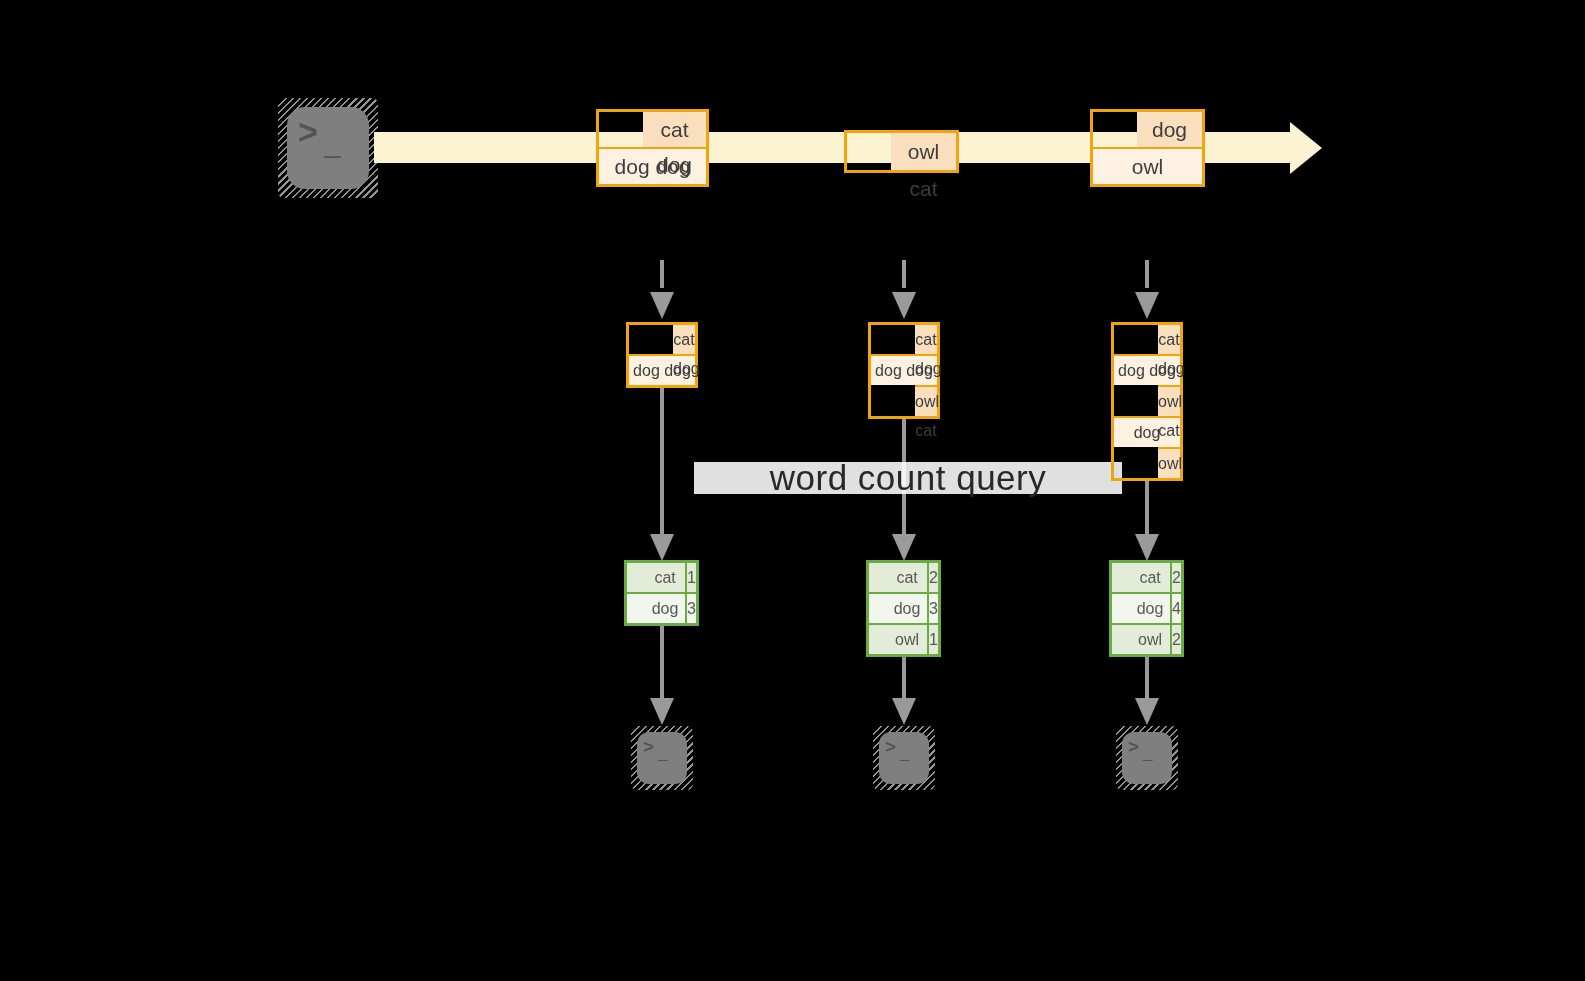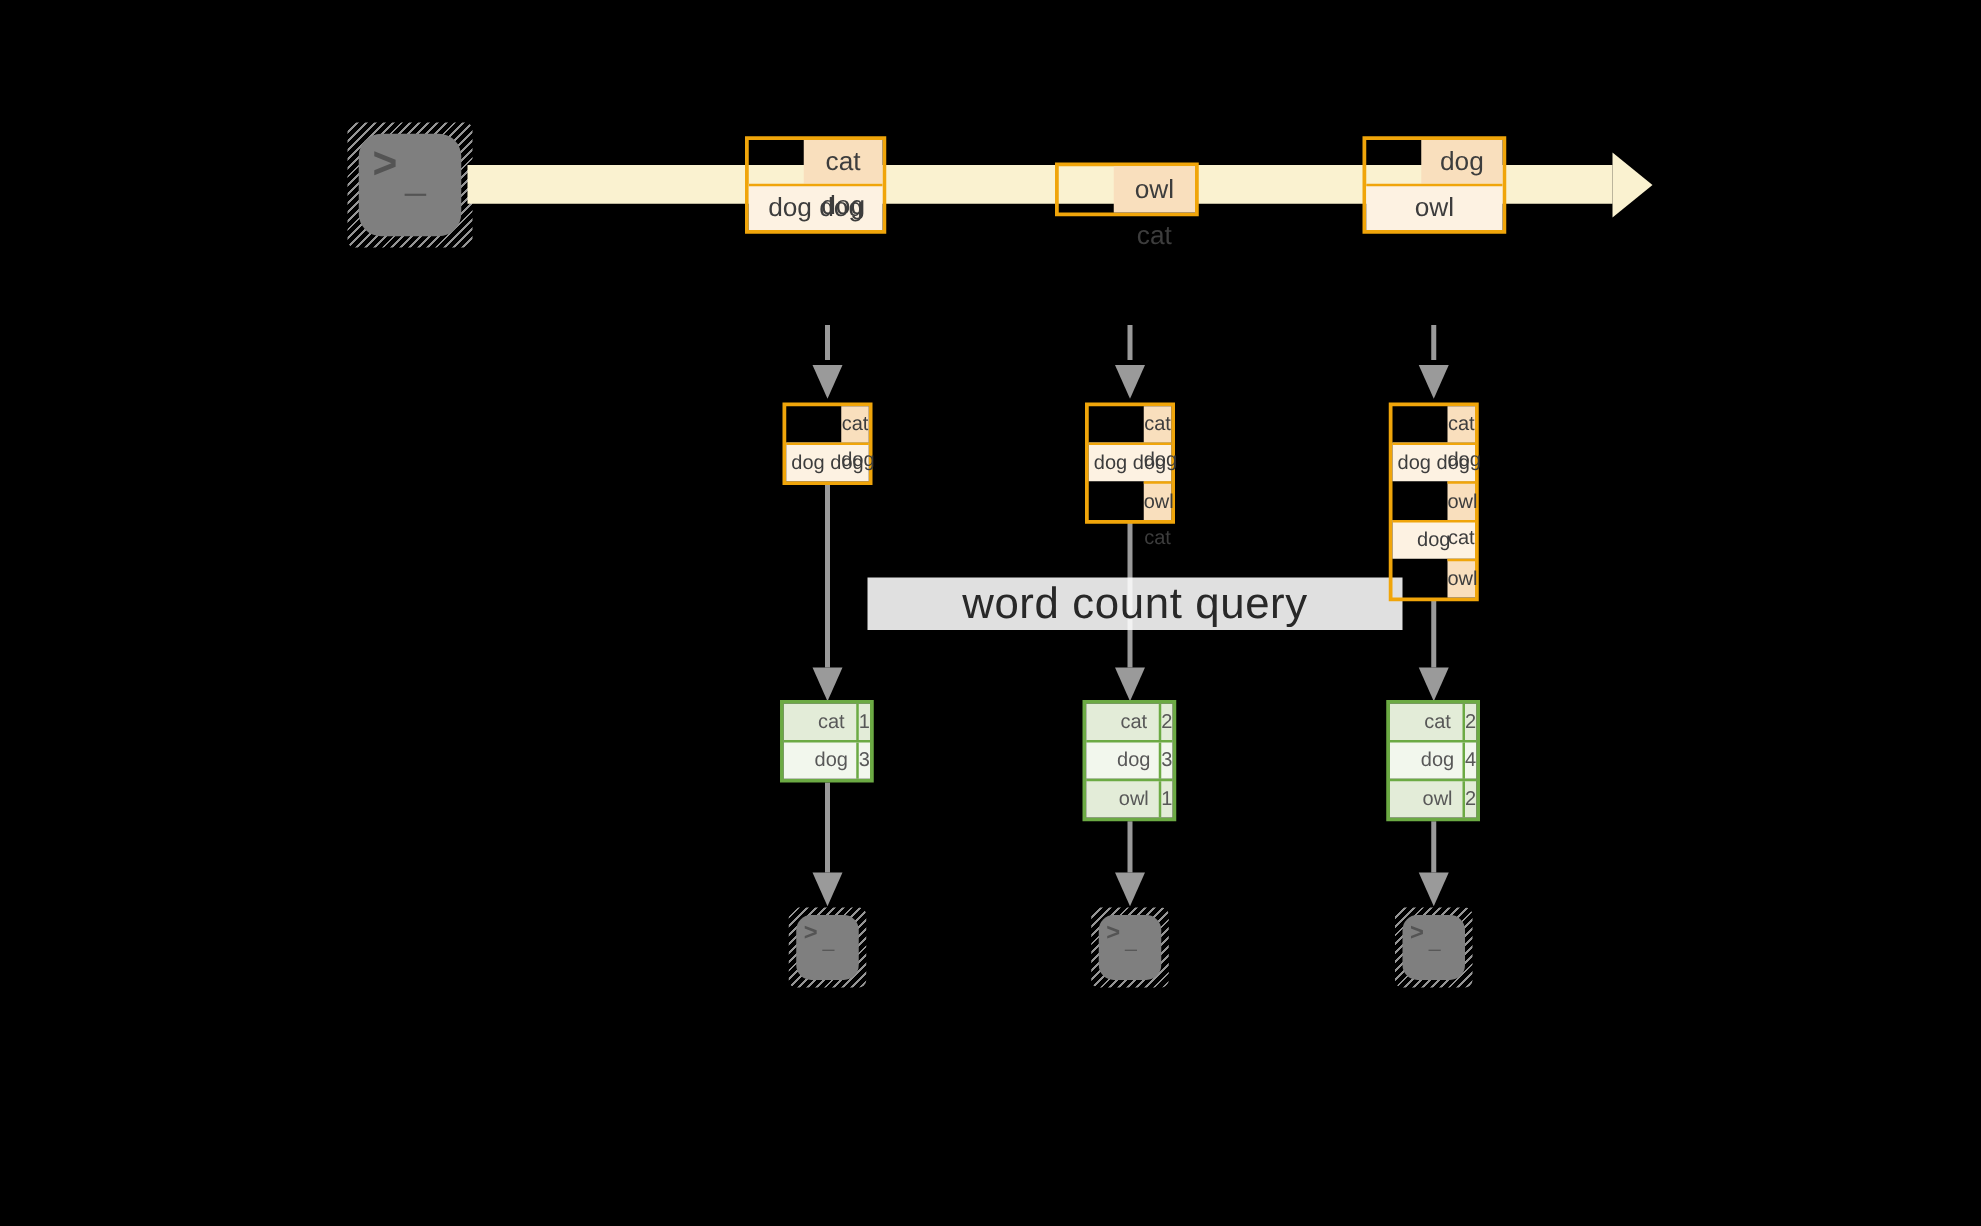--- a/index.html
+++ b/index.html
@@ -53,21 +53,21 @@
   .stack .row{height:29px;line-height:29px;font-size:16px;}
   .obox .row + .row{border-top:2px solid var(--box-border);}
   .fill-a{background:var(--box-fill-dark);margin-left:44px;}
   .fill-b{background:var(--box-fill-light);}
   
   .vdash,.vline{position:absolute;width:4px;background:var(--arrow-gray);z-index:1;}
   .tri-down{position:absolute;width:0;height:0;z-index:1;
     border-left:12px solid transparent;border-right:12px solid transparent;
     border-top:27px solid var(--arrow-gray);}
   
-  .query-label{position:absolute;left:694px;top:462px;width:428px;height:42px;z-index:2;
+  .query-label{position:absolute;left:694px;top:462px;width:428px;height:32px;z-index:2;
     background:rgba(255,255,255,0.88);display:flex;align-items:center;justify-content:center;
     font-size:35px;font-weight:300;letter-spacing:0.5px;color:var(--label-text);}
   
   .wtable{position:absolute;box-sizing:border-box;width:75px;border:3px solid var(--table-border);z-index:3;}
   .trow{display:flex;padding-left:18px;}
   .trow + .trow{border-top:2px solid var(--table-border);}
   .tcell{height:29px;line-height:29px;font-size:16px;color:#585858;text-align:center;}
   .tcell.word{width:44px;border-right:2px solid var(--table-border);}
   .tcell.num{flex:1;}
   .trow.alt-a{background:var(--table-fill-dark);}

